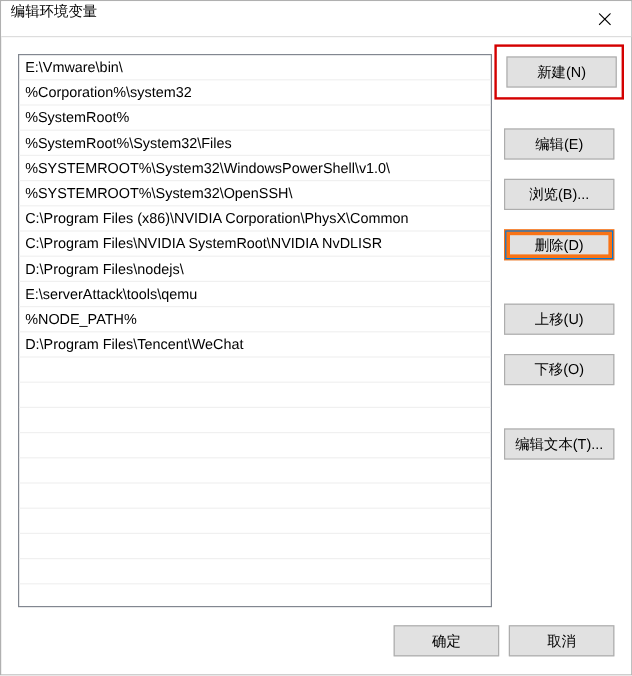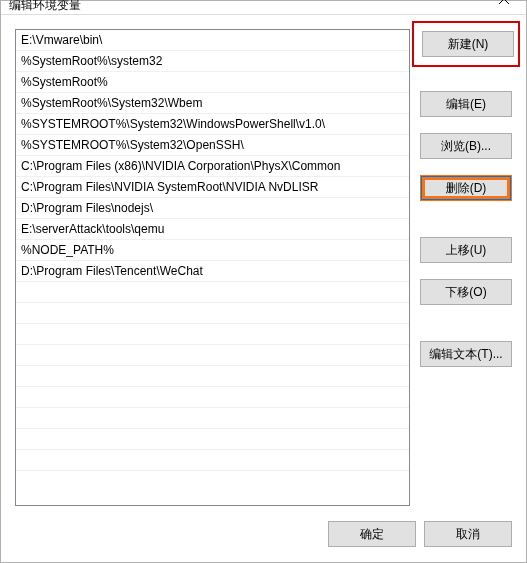--- a/index.html
+++ b/index.html
@@ -13,23 +13,23 @@
     }
     .window {
       width: 527px;
       height: 563px;
       border: 1px solid #b0b0b0;
       display: flex;
       flex-direction: column;
       background: #fff;
     }
     .titlebar {
-      height: 14px;
+      height: 30px;
       display: flex;
-      align-items: flex-end;
+      align-items: flex-start;
       padding-left: 8px;
       border-bottom: 1px solid #ddd;
       background: #fff;
     }
     .titlebar-title {
       flex: 1;
       font-size: 12px;
       color: #000;
     }
     .close-btn {
@@ -123,23 +123,23 @@
         <line x1="10" y1="0" x2="0" y2="10" stroke="#000" stroke-width="1"></line>
       </svg>
     </div>
   </div>
 
   <div class="content">
     <div class="main-row">
 
       <div class="listbox">
         <div class="list-item">E:\Vmware\bin\</div>
-        <div class="list-item">%SystemRoot%\system32</div>
+        <div class="list-item">%Corporation%\system32</div>
         <div class="list-item">%SystemRoot%</div>
-        <div class="list-item">%SystemRoot%\System32\Wbem</div>
+        <div class="list-item">%SystemRoot%\System32\Files</div>
         <div class="list-item">%SYSTEMROOT%\System32\WindowsPowerShell\v1.0\</div>
         <div class="list-item">%SYSTEMROOT%\System32\OpenSSH\</div>
         <div class="list-item">C:\Program Files (x86)\NVIDIA Corporation\PhysX\Common</div>
         <div class="list-item">C:\Program Files\NVIDIA SystemRoot\NVIDIA NvDLISR</div>
         <div class="list-item">D:\Program Files\nodejs\</div>
         <div class="list-item">E:\serverAttack\tools\qemu</div>
         <div class="list-item">%NODE_PATH%</div>
         <div class="list-item">D:\Program Files\Tencent\WeChat</div>
         <div class="list-item empty">.</div>
         <div class="list-item empty">.</div>

